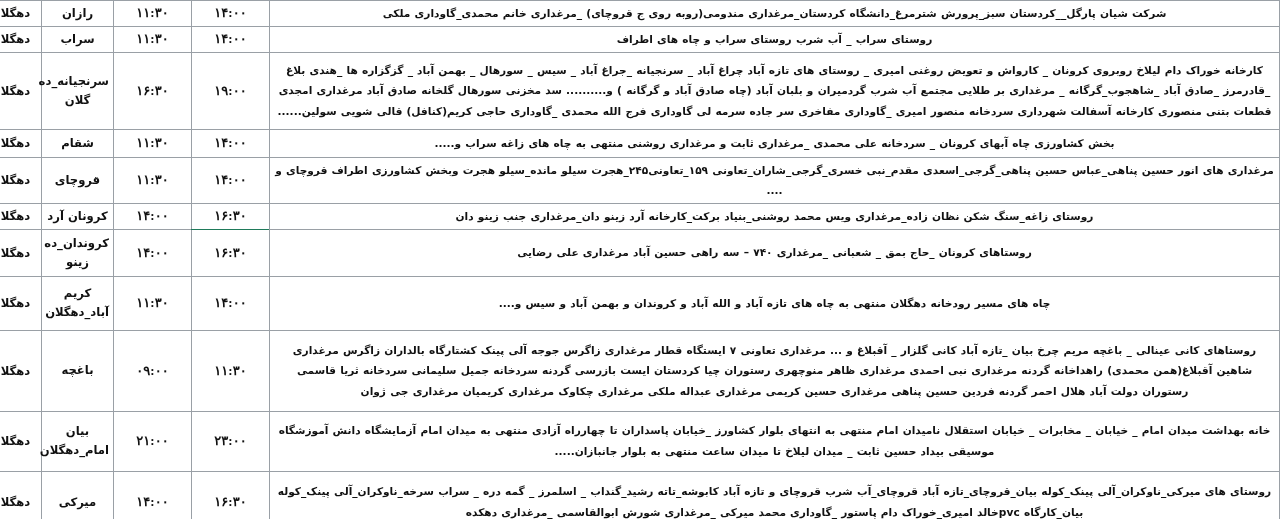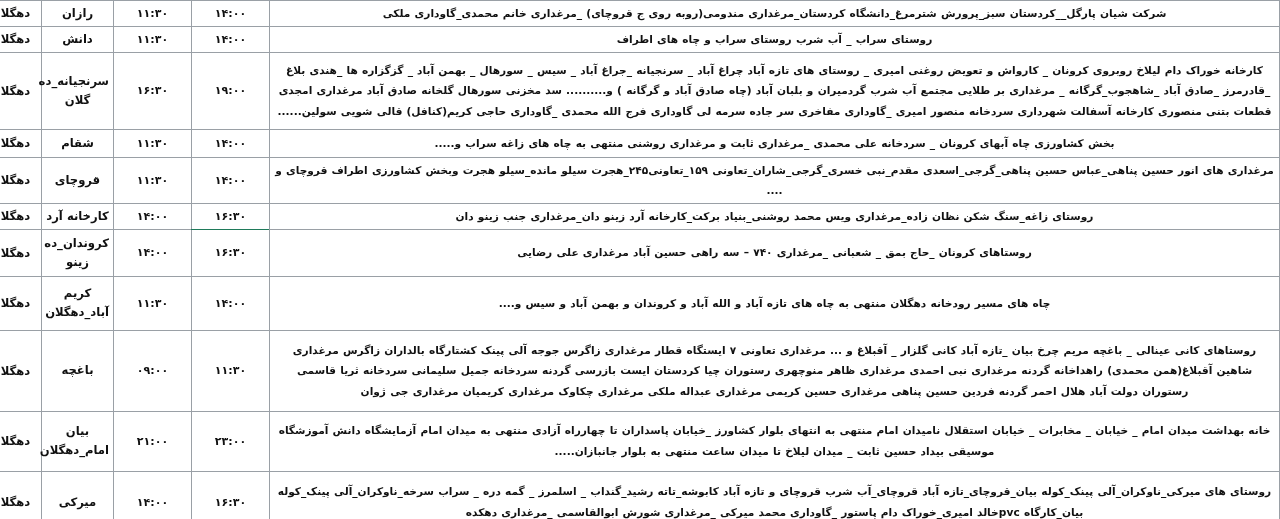--- a/index.html
+++ b/index.html
@@ -46,22 +46,23 @@
   col.c-city  { width: 62px; }
 
   td.cell-desc {
     font-size: 10.6px;
     line-height: 1.95;
     letter-spacing: 0.1px;
     padding: 3px 8px;
     word-spacing: 0.5px;
   }
   td.cell-time {
-    font-size: 11px;
+    font-size: 13px;
     letter-spacing: 0.3px;
+    font-family: Liberation Serif, serif;
   }
   td.cell-area {
     font-size: 11.6px;
     line-height: 1.65;
     margin-top: 6px;
   }
   td.cell-city {
     font-size: 11.6px;
   }
   
@@ -88,21 +89,21 @@
         <td class="cell-desc">شرکت شیان پارگل__کردستان سبز_پرورش شترمرغ_دانشگاه کردستان_مرغداری مندومی(روبه روی ج قروچای) _مرغداری خانم محمدی_گاوداری ملکی</td>
         <td class="cell-time cell-end">۱۴:۰۰</td>
         <td class="cell-time cell-start">۱۱:۳۰</td>
         <td class="cell-area">رازان</td>
         <td class="cell-city">دهگلان</td>
       </tr>
       <tr style="height:26px">
         <td class="cell-desc">روستای سراب _ آب شرب روستای سراب و چاه های اطراف</td>
         <td class="cell-time cell-end">۱۴:۰۰</td>
         <td class="cell-time cell-start">۱۱:۳۰</td>
-        <td class="cell-area">دانش</td>
+        <td class="cell-area">سراب</td>
         <td class="cell-city">دهگلان</td>
       </tr>
       <tr style="height:77px">
         <td class="cell-desc">کارخانه خوراک دام لیلاخ روبروی کرونان _ کارواش و تعویض روغنی امیری _ روستای های تازه آباد چراغ آباد _ سرنجیانه _جراغ آباد _ سیس _ سورهال _ بهمن آباد _ گزگزاره ها _هندی بلاغ _قادرمرز _صادق آباد _شاهجوب_گرگانه _ مرغداری بر طلایی مجتمع  آب شرب گردمیران و بلبان آباد (چاه صادق آباد و گرگانه ) و.......... سد مخزنی سورهال گلخانه صادق آباد مرغداری امجدی قطعات بتنی منصوری کارخانه آسفالت شهرداری سردخانه منصور امیری _گاوداری مفاخری سر جاده سرمه لی گاوداری فرج الله محمدی _گاوداری حاجی کریم(کنافل) قالی شویی سولین......</td>
         <td class="cell-time cell-end">۱۹:۰۰</td>
         <td class="cell-time cell-start">۱۶:۳۰</td>
         <td class="cell-area">سرنجیانه_ده گلان</td>
         <td class="cell-city">دهگلان</td>
       </tr>
       <tr style="height:28px">
@@ -116,21 +117,21 @@
         <td class="cell-desc">مرغداری های انور حسین پناهی_عباس حسین پناهی_گرجی_اسعدی مقدم_نبی خسری_گرجی_شاران_تعاونی ۱۵۹_تعاونی۲۴۵_هجرت سیلو مانده_سیلو هجرت وبخش کشاورزی اطراف قروچای و ....</td>
         <td class="cell-time cell-end">۱۴:۰۰</td>
         <td class="cell-time cell-start">۱۱:۳۰</td>
         <td class="cell-area">قروچای</td>
         <td class="cell-city">دهگلان</td>
       </tr>
       <tr class="row-highlight" style="height:25px">
         <td class="cell-desc">روستای زاغه_سنگ شکن نظان زاده_مرغداری ویس محمد روشنی_بنیاد برکت_کارخانه آرد زینو دان_مرغداری جنب زینو دان</td>
         <td class="cell-time cell-end">۱۶:۳۰</td>
         <td class="cell-time cell-start">۱۴:۰۰</td>
-        <td class="cell-area">کارخانه آرد</td>
+        <td class="cell-area">کرونان آرد</td>
         <td class="cell-city">دهگلان</td>
       </tr>
       <tr style="height:47px">
         <td class="cell-desc">روستاهای کرونان _حاج بمق _ شعبانی _مرغداری ۷۴۰ – سه راهی حسین آباد مرغداری علی رضایی</td>
         <td class="cell-time cell-end">۱۶:۳۰</td>
         <td class="cell-time cell-start">۱۴:۰۰</td>
         <td class="cell-area">کروندان_ده زینو</td>
         <td class="cell-city">دهگلان</td>
       </tr>
       <tr style="height:54px">

